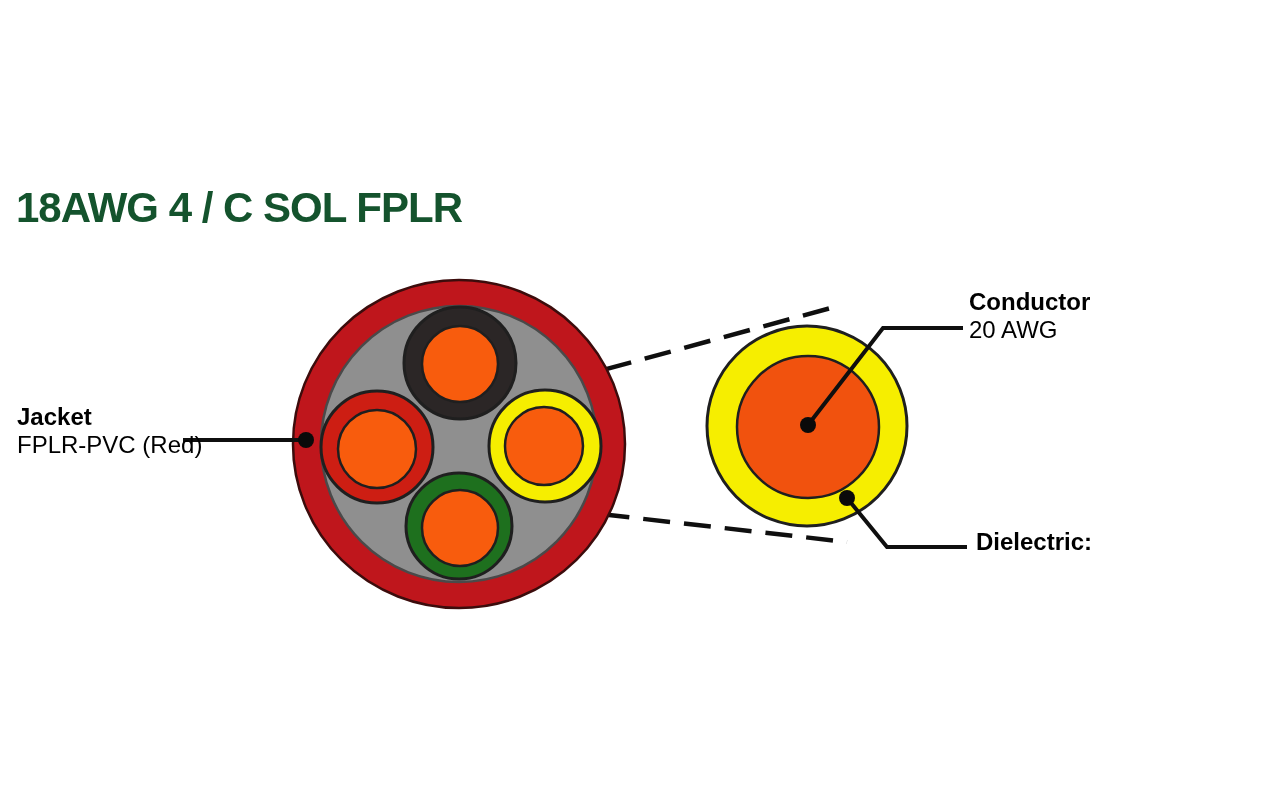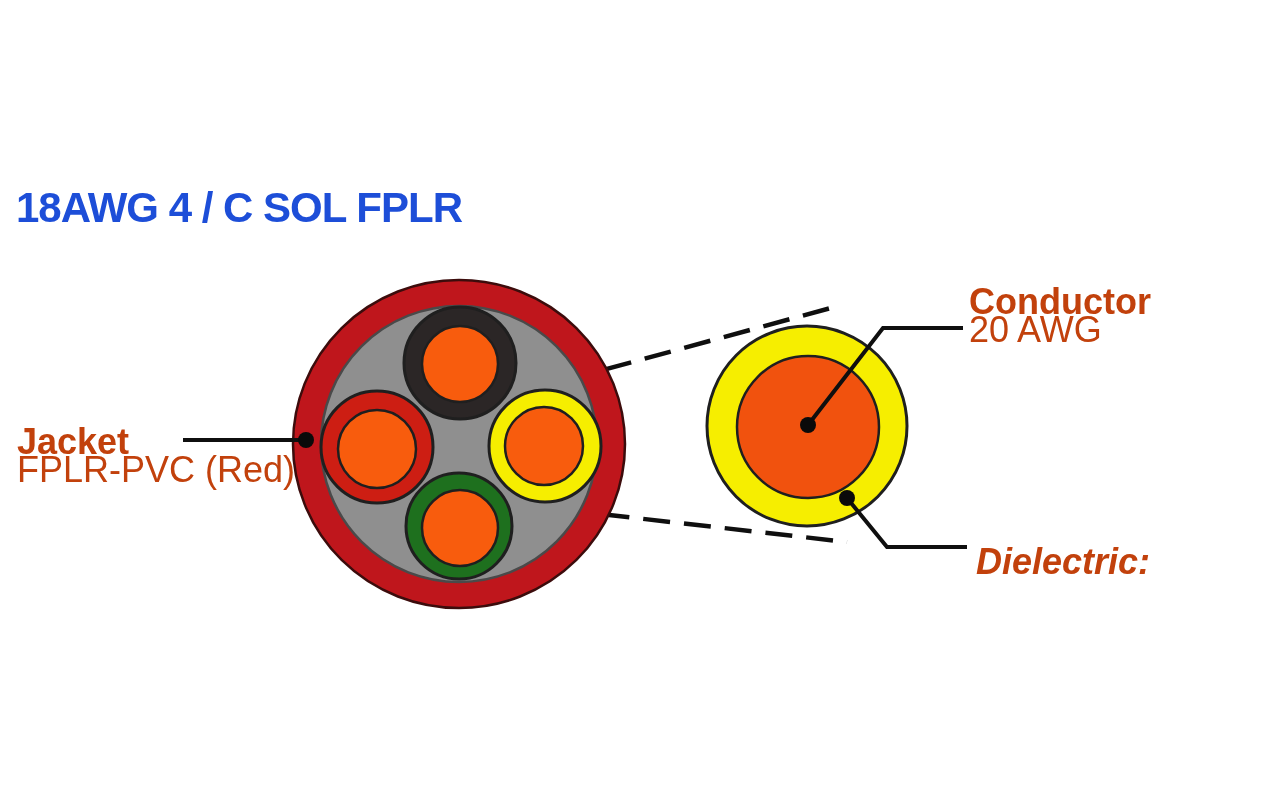--- a/index.html
+++ b/index.html
@@ -17,28 +17,28 @@
     left: 0; top: 0;
     width: 1280px; height: 800px;
   }
   .page-title {
     position: absolute;
     left: 16px;
     top: 184px;
     font-size: 42px;
     font-weight: bold;
     letter-spacing: -1px;
-    color: #1d4ed8;
+    color: #14532d;
     white-space: nowrap;
   }
   .callout {
     position: absolute;
-    font-size: 36px;
+    font-size: 24px;
     line-height: 28px;
-    color: #c2410c;
+    color: #000000;
     white-space: nowrap;
   }
   .callout .heading { font-weight: bold; }
   
   .outline { stroke: #1f1f1f; stroke-width: 3; }
   .outline-thin { stroke: #1f1f1f; stroke-width: 2.5; }
   .jacket-stroke { stroke: #3c0c0c; stroke-width: 2.5; }
   .filler-stroke { stroke: #4a4a4a; stroke-width: 2.5; }
   .leader { stroke: #0f0f0f; stroke-width: 4; fill: none; }
   .dashed-line { stroke: #0f0f0f; stroke-width: 4.5; stroke-dasharray: 27 14; fill: none; }
@@ -85,27 +85,27 @@
       <circle class="anchor-dot" cx="306" cy="440" r="8"></circle>
 
       <polyline class="leader" points="808,425 883,328 963,328"></polyline>
       <circle class="anchor-dot" cx="808" cy="425" r="8"></circle>
 
       <polyline class="leader" points="847,498 887,547 967,547"></polyline>
       <circle class="anchor-dot" cx="847" cy="498" r="8"></circle>
     </g>
   </svg>
 
-  <div class="callout" style="left:17px; top:428px;">
+  <div class="callout" style="left:17px; top:403px;">
     <div class="heading">Jacket</div>
     <div>FPLR-PVC (Red)</div>
   </div>
 
   <div class="callout" style="left:969px; top:288px;">
     <div class="heading">Conductor</div>
     <div>20 AWG</div>
   </div>
 
-  <div class="callout" style="left:976px; top:548px;font-style:italic;">
+  <div class="callout" style="left:976px; top:528px;">
     <div class="heading">Dielectric:</div>
   </div>
 
 </div>
 
 </body></html>

